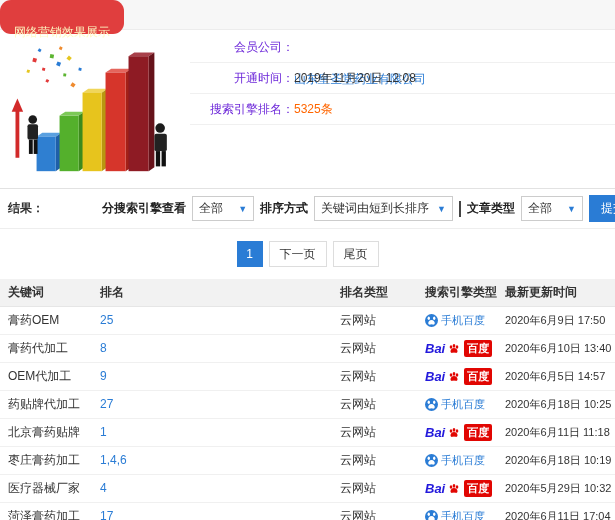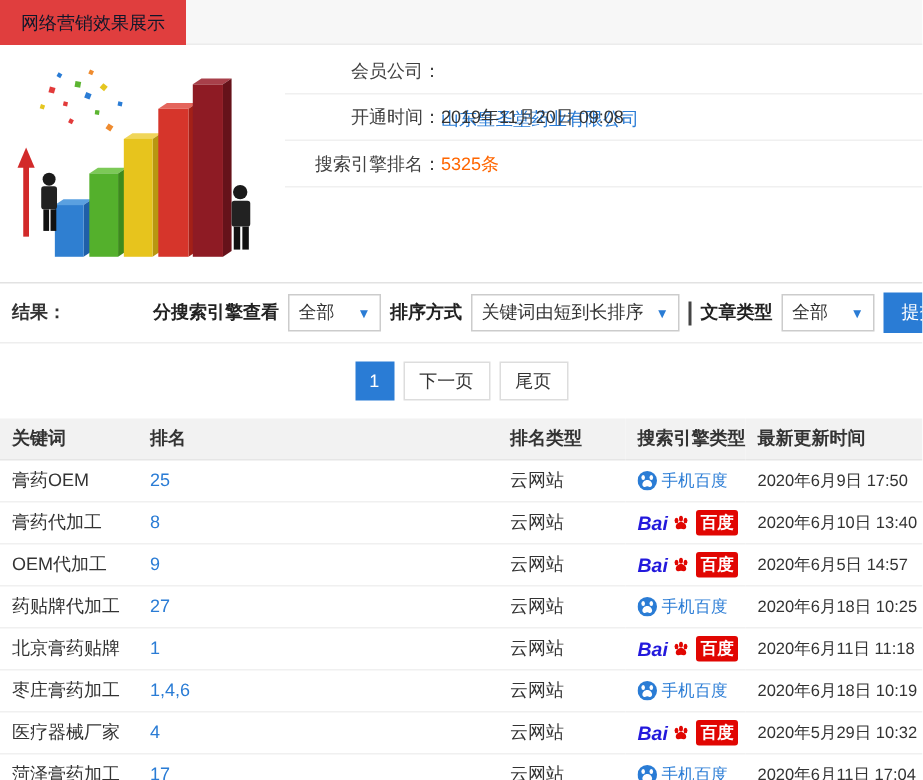--- a/index.html
+++ b/index.html
@@ -4,29 +4,29 @@
 <style>
   * { box-sizing: border-box; margin: 0; padding: 0; }
   html,body { width: 615px; height: 520px; overflow: hidden; }
   body {
     font-family: "Liberation Sans", "DejaVu Sans", sans-serif;
     font-size: 12px; color: #333; background: #fff;
   }
   
   .topbar { height: 30px; background: #f7f7f7; border-bottom: 1px solid #ececec; }
   .toptab {
-    display: inline-block; height: 30px; line-height: 30px; padding: 0 14px;
-    background: #e03e3e; color: #0f172a; font-size: 12px;
+    display: inline-block; height: 30px; line-height: 30px; padding: 17px 14px;
+    background: #e03e3e; color: #fef9c3; font-size: 12px; border-radius: 11px;
   }
   
   .info { display: flex; height: 158px; }
   .illustration { flex: 0 0 190px; width: 190px; height: 155px; padding: 2px 4px; }
   .info-rows { flex: 1; padding-top: 2px; }
   .info-row { height: 31px; line-height: 31px; border-bottom: 1px solid #f0f0f0; display: flex; }
-  .info-label { width: 104px; text-align: right; color: #404040; flex: 0 0 104px; }
+  .info-label { width: 104px; text-align: right; color: #6d28d9; flex: 0 0 104px; }
   .info-link { color: #2a7cd5; text-decoration: none; cursor: pointer; margin-top: 32px; }
   .info-value { color: #333; }
   .orange { color: #ff6600; }
   
   .filter-row {
     display: flex; align-items: center; height: 41px; padding-left: 8px;
     border-top: 1px solid #e2e2e2; border-bottom: 1px solid #eee; overflow: hidden; gap: 24px;
   }
   .result-label { font-weight: bold; color: #333; }
   .filter-controls { display: flex; align-items: center; gap: 6px; margin-left: auto; }
@@ -146,21 +146,21 @@
       </svg>
     </div>
 
     <div class="info-rows">
       <div class="info-row">
         <span class="info-label">会员公司：</span>
         <a class="info-link">山东皇圣堂药业有限公司</a>
       </div>
       <div class="info-row">
         <span class="info-label">开通时间：</span>
-        <span class="info-value">2019年11月20日 09:08</span>
+        <span class="info-value">2019年11月20日 12:08</span>
       </div>
       <div class="info-row">
         <span class="info-label">搜索引擎排名：</span>
         <span class="info-value orange">5325</span>
         <span class="info-value orange">条</span>
       </div>
     </div>
   </section>
 
   <div class="filter-row">

